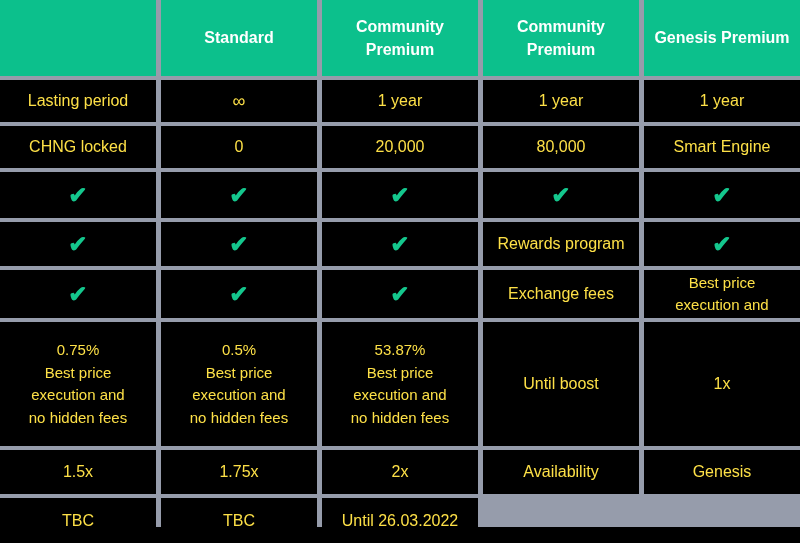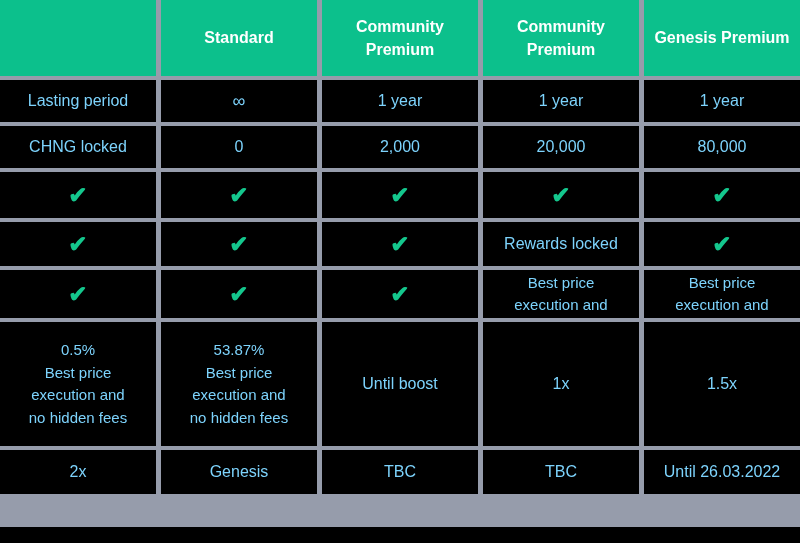--- a/index.html
+++ b/index.html
@@ -9,21 +9,21 @@
     grid-template-columns:156px 1fr 1fr 1fr 1fr;
     grid-template-rows:76px 42px 42px 46px 44px 48px 124px 44px 45px;
     gap:4px 5px;
     background:#969cab;
     font-family:"Liberation Sans",sans-serif;
   }
   .cell{
     background:#000;
     display:flex;align-items:center;justify-content:center;
     text-align:center;
-    color:#7dd3fc;
+    color:#fde047;
     font-size:16px;
     padding:2px 6px;
     box-sizing:border-box;
     overflow:hidden;
   }
   .header{
     background:#0cc08c;
     color:#ffffff;
     font-weight:bold;
     font-size:16px;
@@ -47,60 +47,63 @@
   <div class="cell header">Genesis Premium</div>
 
   <div class="cell lbl">Lasting period</div>
   <div class="cell inf">∞</div>
   <div class="cell">1 year</div>
   <div class="cell">1 year</div>
   <div class="cell">1 year</div>
 
   <div class="cell lbl">CHNG locked</div>
   <div class="cell">0</div>
-  <div class="cell">2,000</div>
   <div class="cell">20,000</div>
   <div class="cell">80,000</div>
 
+  <div class="cell lbl">Smart Engine</div>
   <div class="cell check">✔</div>
   <div class="cell check">✔</div>
   <div class="cell check">✔</div>
   <div class="cell check">✔</div>
 
   <div class="cell check">✔</div>
   <div class="cell check">✔</div>
   <div class="cell check">✔</div>
   <div class="cell check">✔</div>
 
-  <div class="cell lbl">Rewards locked</div>
+  <div class="cell lbl">Rewards program</div>
   <div class="cell check">✔</div>
   <div class="cell check">✔</div>
   <div class="cell check">✔</div>
   <div class="cell check">✔</div>
 
+  <div class="cell lbl">Exchange fees</div>
   <div class="cell fees">1%
 Best price
 execution and
 no hidden fees</div>
   <div class="cell fees">0.75%
 Best price
 execution and
 no hidden fees</div>
   <div class="cell fees">0.5%
 Best price
 execution and
 no hidden fees</div>
   <div class="cell fees">53.87%
 Best price
 execution and
 no hidden fees</div>
 
   <div class="cell lbl">Until boost</div>
   <div class="cell">1x</div>
   <div class="cell">1.5x</div>
+  <div class="cell">1.75x</div>
   <div class="cell">2x</div>
 
+  <div class="cell lbl">Availability</div>
   <div class="cell">Genesis</div>
   <div class="cell">TBC</div>
   <div class="cell">TBC</div>
   <div class="cell">Until 26.03.2022</div>
 
 </div>
 
 </body></html>

